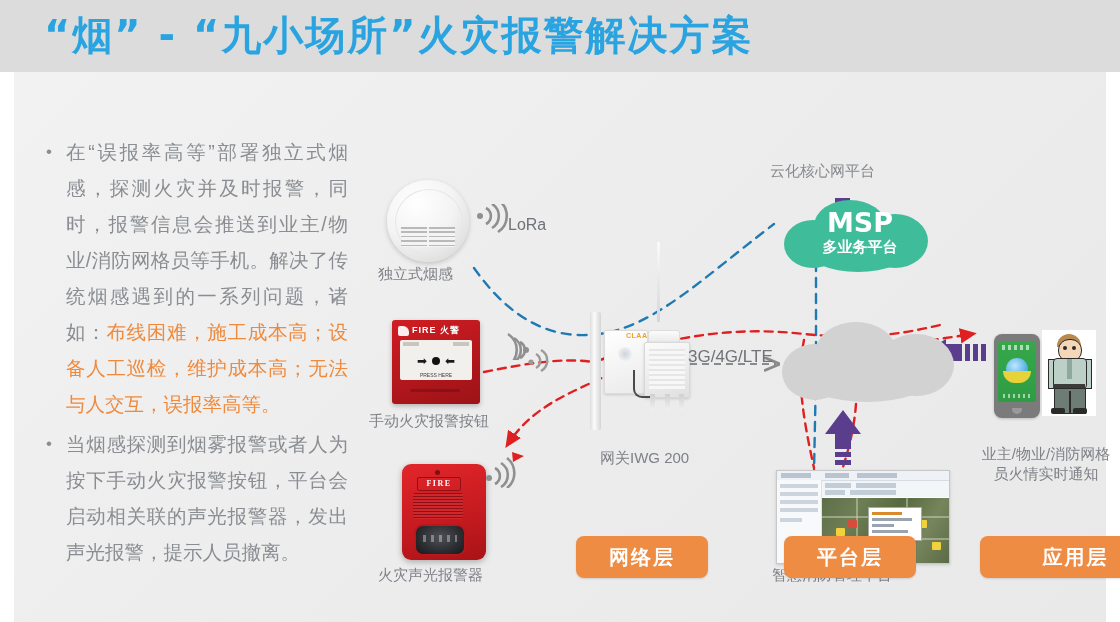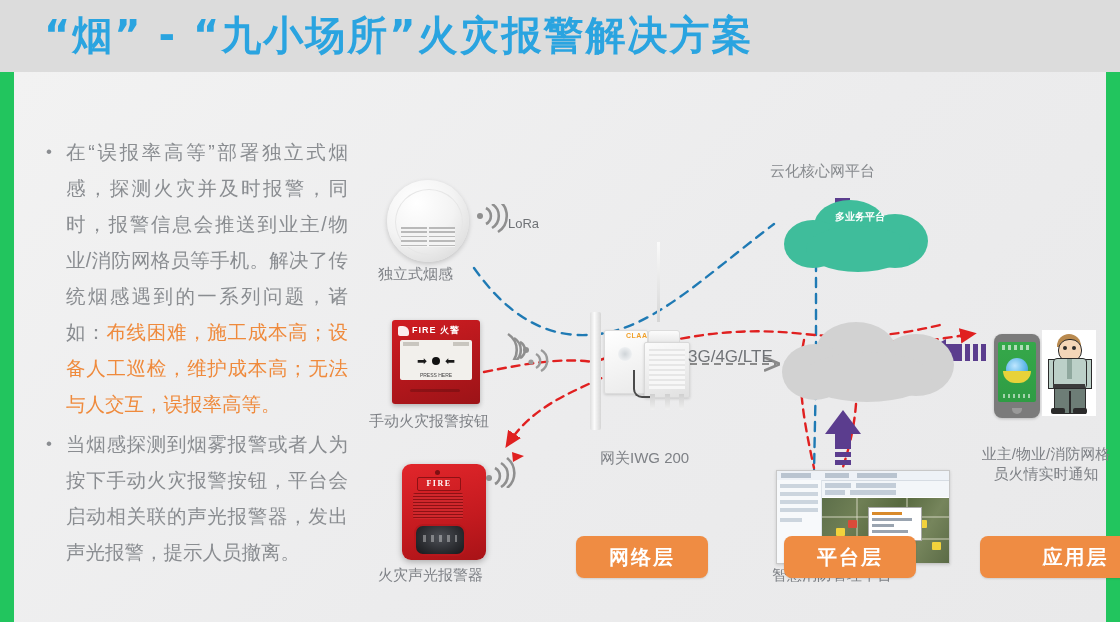--- a/index.html
+++ b/index.html
@@ -2,21 +2,21 @@
 <html><head>
 <meta charset="utf-8">
 <style>
   html,body{margin:0;padding:0;}
   body{
     width:1120px;height:622px;overflow:hidden;
     font-family:"Liberation Sans","DejaVu Sans",sans-serif;
     background:#dcdcdc;
     position:relative;
   }
-  #root{position:absolute;inset:0;background:#22c55e;}
+  #root{position:absolute;inset:0;background:#ffffff;}
 
   
   .header{
     position:absolute;left:0;top:0;width:1120px;height:72px;
     background:#dcdcdc;
   }
   .title{
     position:absolute;left:44px;top:8px;
     font-size:40px;font-weight:bold;color:#2aa4e0;
     letter-spacing:2px;white-space:nowrap;
@@ -161,21 +161,21 @@
   
   .msp{position:absolute;left:770px;top:128px;width:152px;height:74px;}
   .msp .c{position:absolute;background:#3fbd9b;border-radius:50%;}
   .msp .t1{left:30px;top:0;width:72px;height:52px;}
   .msp .t2{left:0px;top:20px;width:58px;height:48px;}
   .msp .t3{left:78px;top:14px;width:66px;height:54px;}
   .msp .t4{left:22px;top:26px;width:104px;height:46px;}
   .msp .mtxt{position:absolute;left:0;top:8px;width:152px;text-align:center;z-index:5;}
   .msp .mtxt .m1{font-size:27px;font-weight:bold;color:#fff;line-height:30px;
     font-family:"DejaVu Sans","Liberation Sans",sans-serif;}
-  .msp .mtxt .m2{font-size:10px;font-weight:bold;color:#fff;line-height:18px;}
+  .msp .mtxt .m2{font-size:15px;font-weight:bold;color:#fff;line-height:18px;}
 
   
   .ipc{position:absolute;left:768px;top:250px;width:178px;height:84px;}
   .ipc .c{position:absolute;background:#d2d2d2;border-radius:50%;}
   .ipc .u1{left:34px;top:0;width:80px;height:58px;}
   .ipc .u2{left:0px;top:22px;width:66px;height:56px;}
   .ipc .u3{left:96px;top:12px;width:76px;height:62px;}
   .ipc .u4{left:20px;top:30px;width:130px;height:50px;}
   .ipc .itxt{position:absolute;left:0;top:26px;width:178px;text-align:center;z-index:5;
     font-size:22px;font-weight:bold;color:#9b9b9b;}
@@ -317,21 +317,21 @@
         <div class="grill"></div>
       </div>
       <div class="cap" style="left:364px;top:193px;">独立式烟感</div>
 
       <svg class="svgl" style="left:460px;top:132px;width:40px;height:34px;" viewBox="0 0 40 34">
         <circle cx="6" cy="12" r="3" fill="#8f8f8f"></circle>
         <path d="M12,20 A9,9 0 0 0 12,4" fill="none" stroke="#8f8f8f" stroke-width="2.6"></path>
         <path d="M18,24 A14,14 0 0 0 18,0" fill="none" stroke="#8f8f8f" stroke-width="2.6"></path>
         <path d="M24,28 A19,19 0 0 0 24,-4" fill="none" stroke="#8f8f8f" stroke-width="2.6"></path>
       </svg>
-      <div class="cap" style="left:494px;top:144px;font-size:13px;color:#6f7276;">LoRa</div>
+      <div class="cap" style="left:494px;top:144px;font-size:16px;color:#6f7276;">LoRa</div>
 
       <div class="callpoint">
         <div class="cp-top">
           <span class="cp-logo"></span>
           <span>FIRE 火警</span>
         </div>
         <div class="cp-win">
           <div class="cp-row">
               <i></i>
               <i></i>
@@ -390,20 +390,21 @@
       <div class="cap" style="left:674px;top:275px;font-size:17px;color:#6f7276;">3G/4G/LTE</div>
 
       <div class="cap" style="left:756px;top:90px;font-size:15px;color:#86898d;">云化核心网平台</div>
 
       <div class="msp">
         <span class="c t1"></span>
         <span class="c t2"></span>
         <span class="c t3"></span>
         <span class="c t4"></span>
         <div class="mtxt">
+          <div class="m1">MSP</div>
           <div class="m2">多业务平台</div>
         </div>
       </div>
 
       <div class="ipc">
         <span class="c u1"></span>
         <span class="c u2"></span>
         <span class="c u3"></span>
         <span class="c u4"></span>
       </div>

